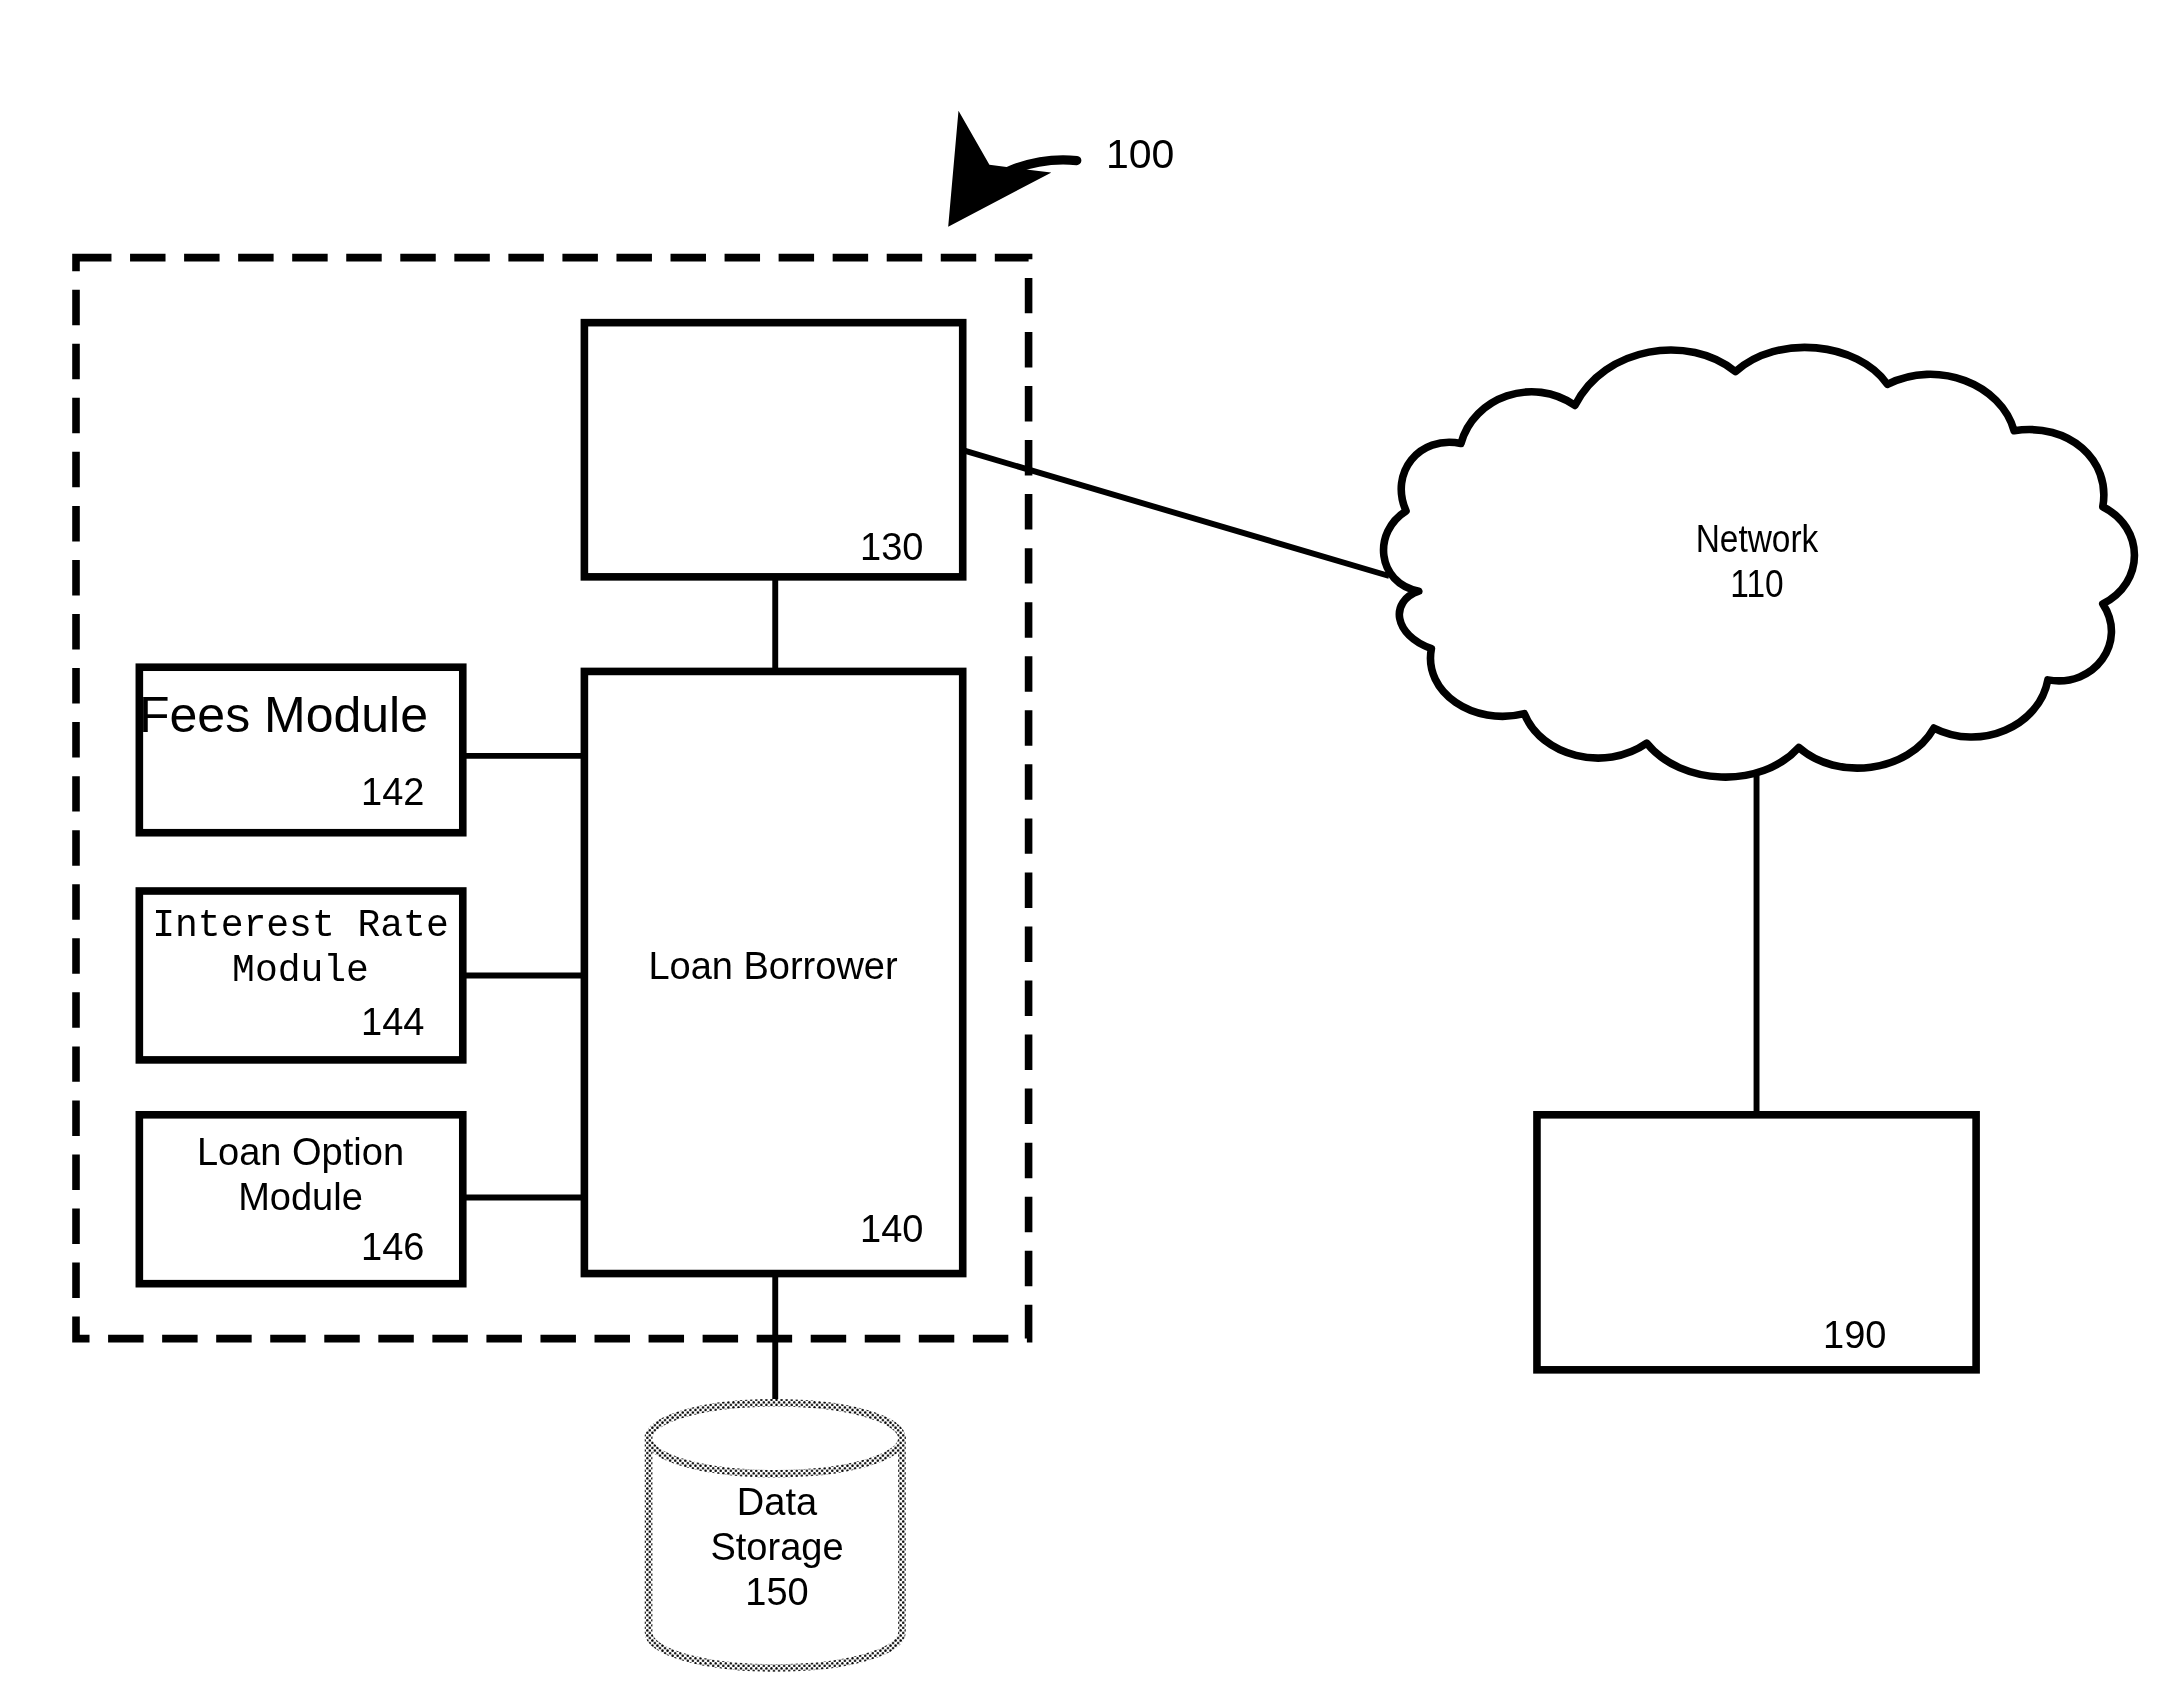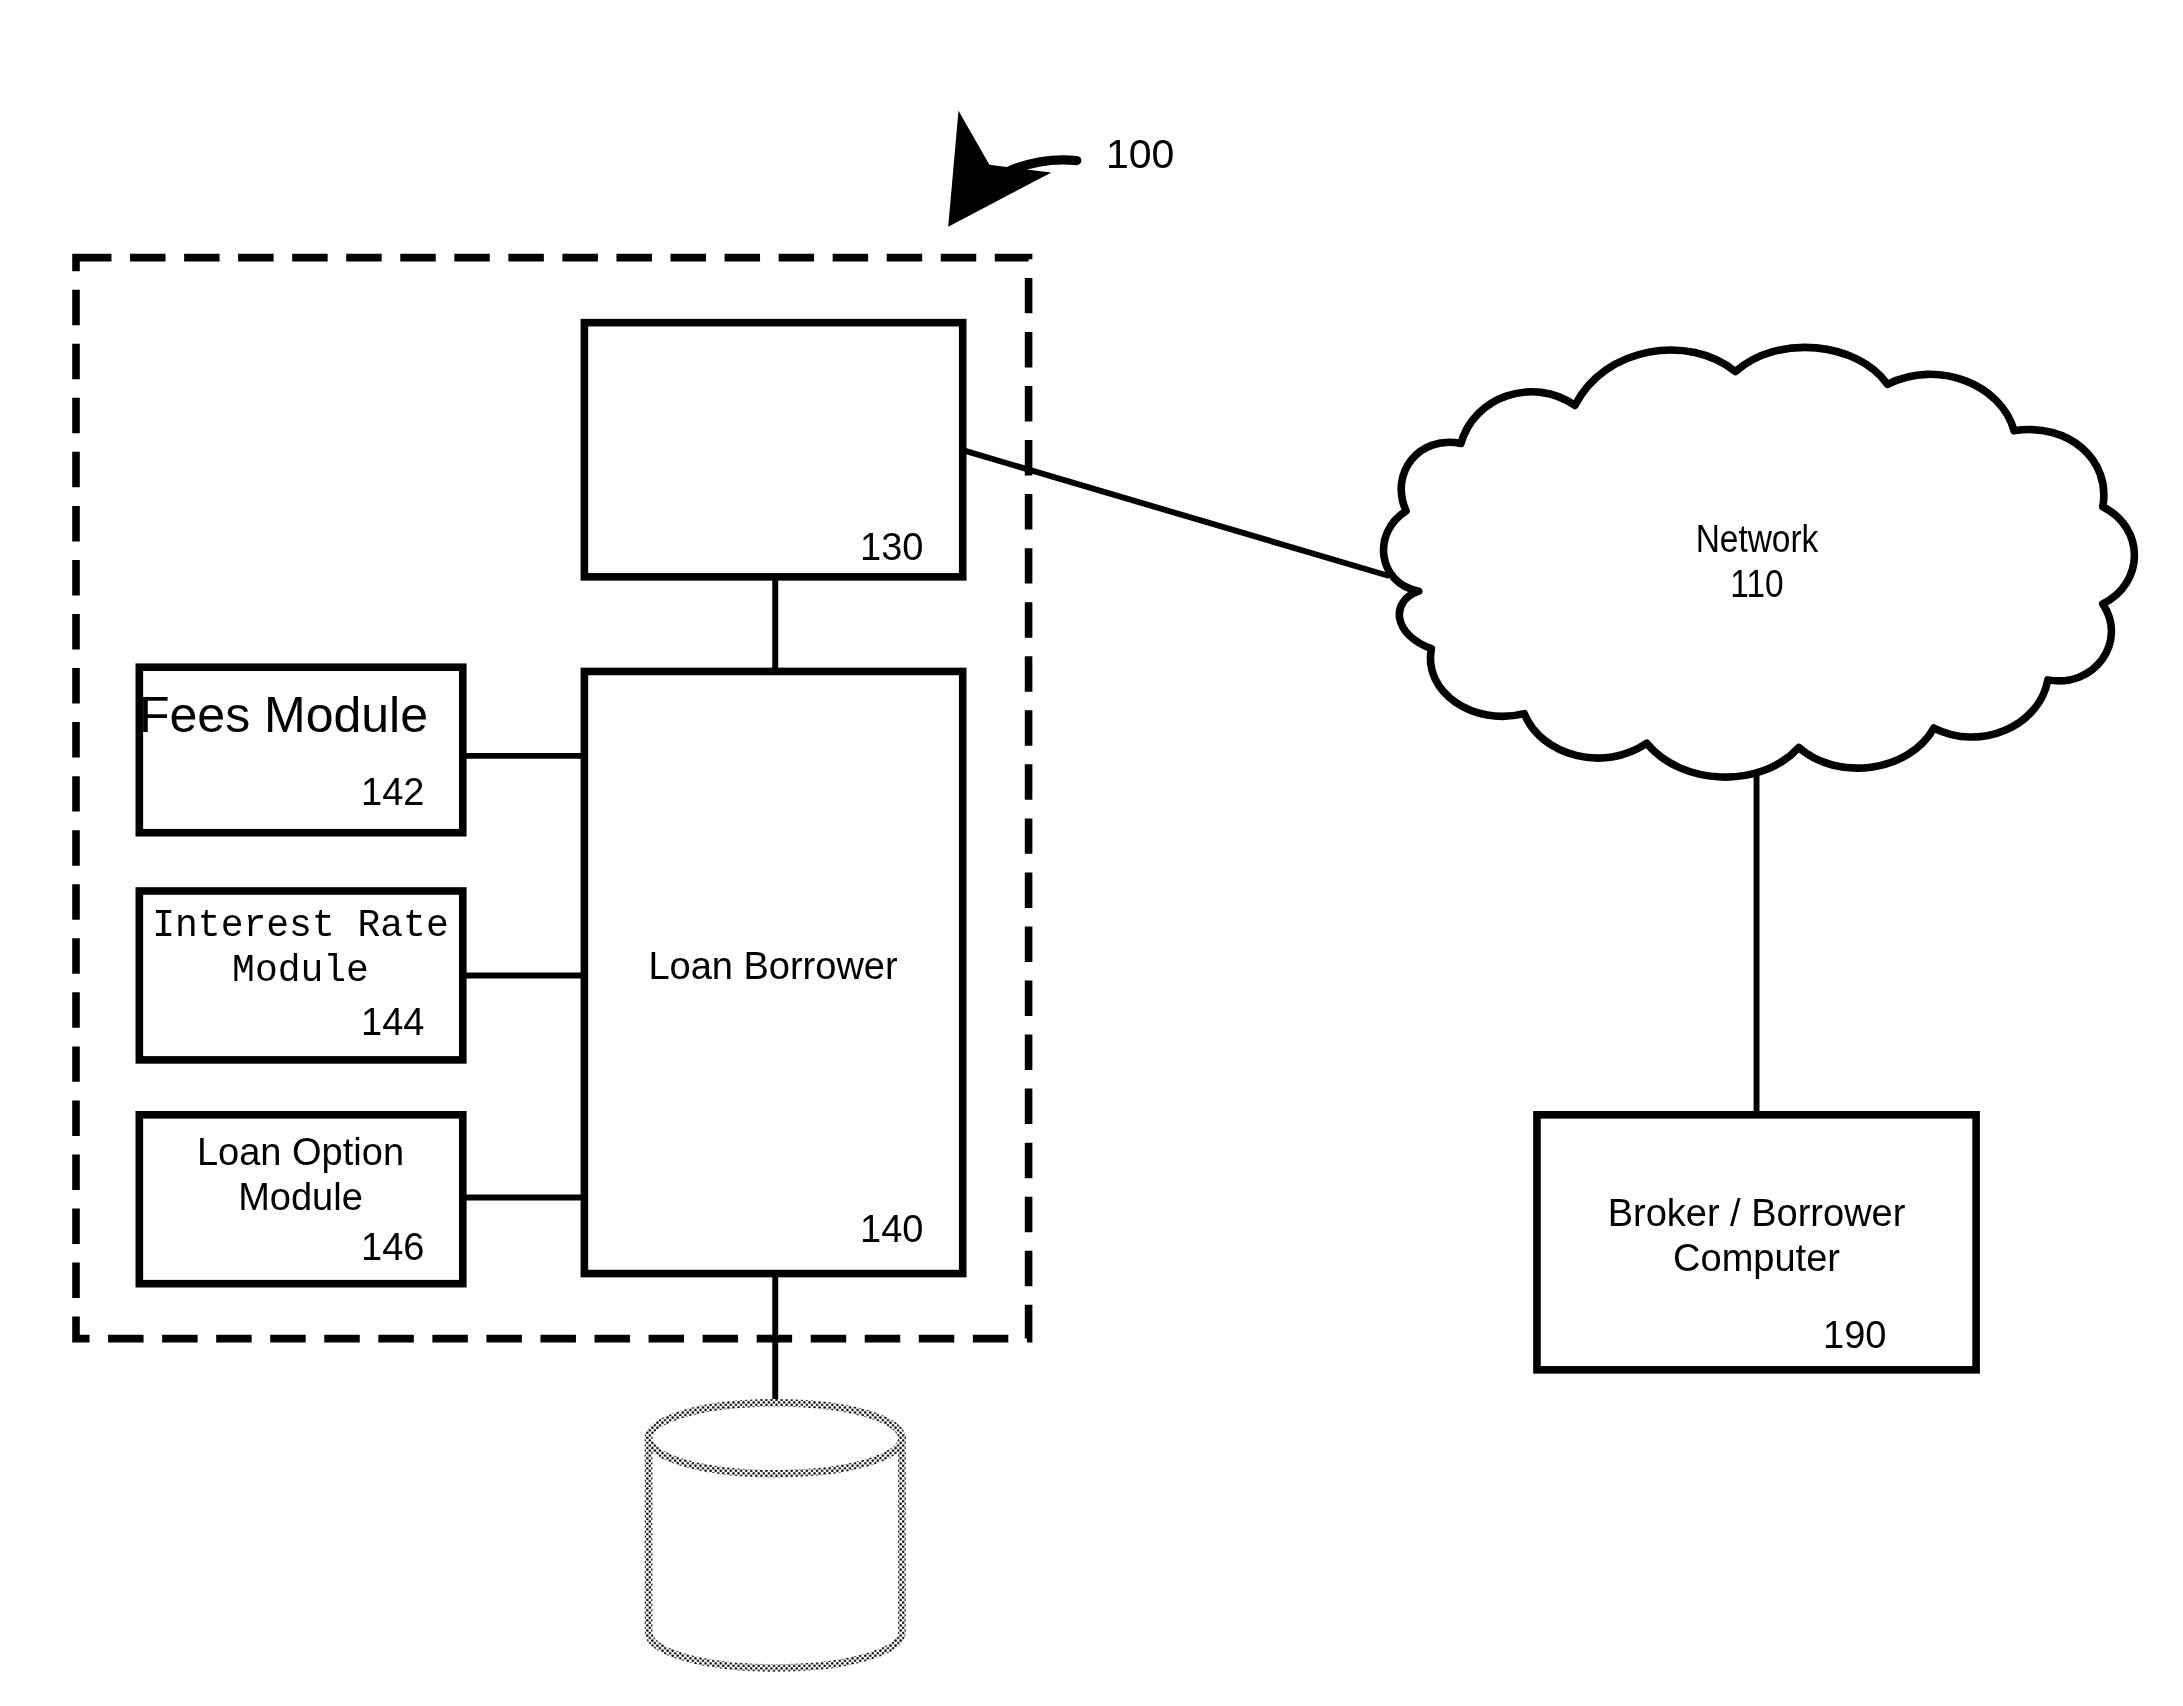--- a/index.html
+++ b/index.html
@@ -178,21 +178,22 @@
 Module</div>
   <div class="ref-num r-144">144</div>
 
   <div class="node-label t-loanopt">Loan Option
 Module</div>
   <div class="ref-num r-146">146</div>
 
   <div class="node-label t-network">Network
 110</div>
 
-  <div class="node-label t-broker">Broker / Borrower
-Computer</div>
   <div class="ref-num r-120">190</div>
 
+  <div class="node-label t-datastore">Data
+Storage
+150</div>
 
   <div class="ref-num r-100">100</div>
 
 </div>
 
 
 </body></html>

